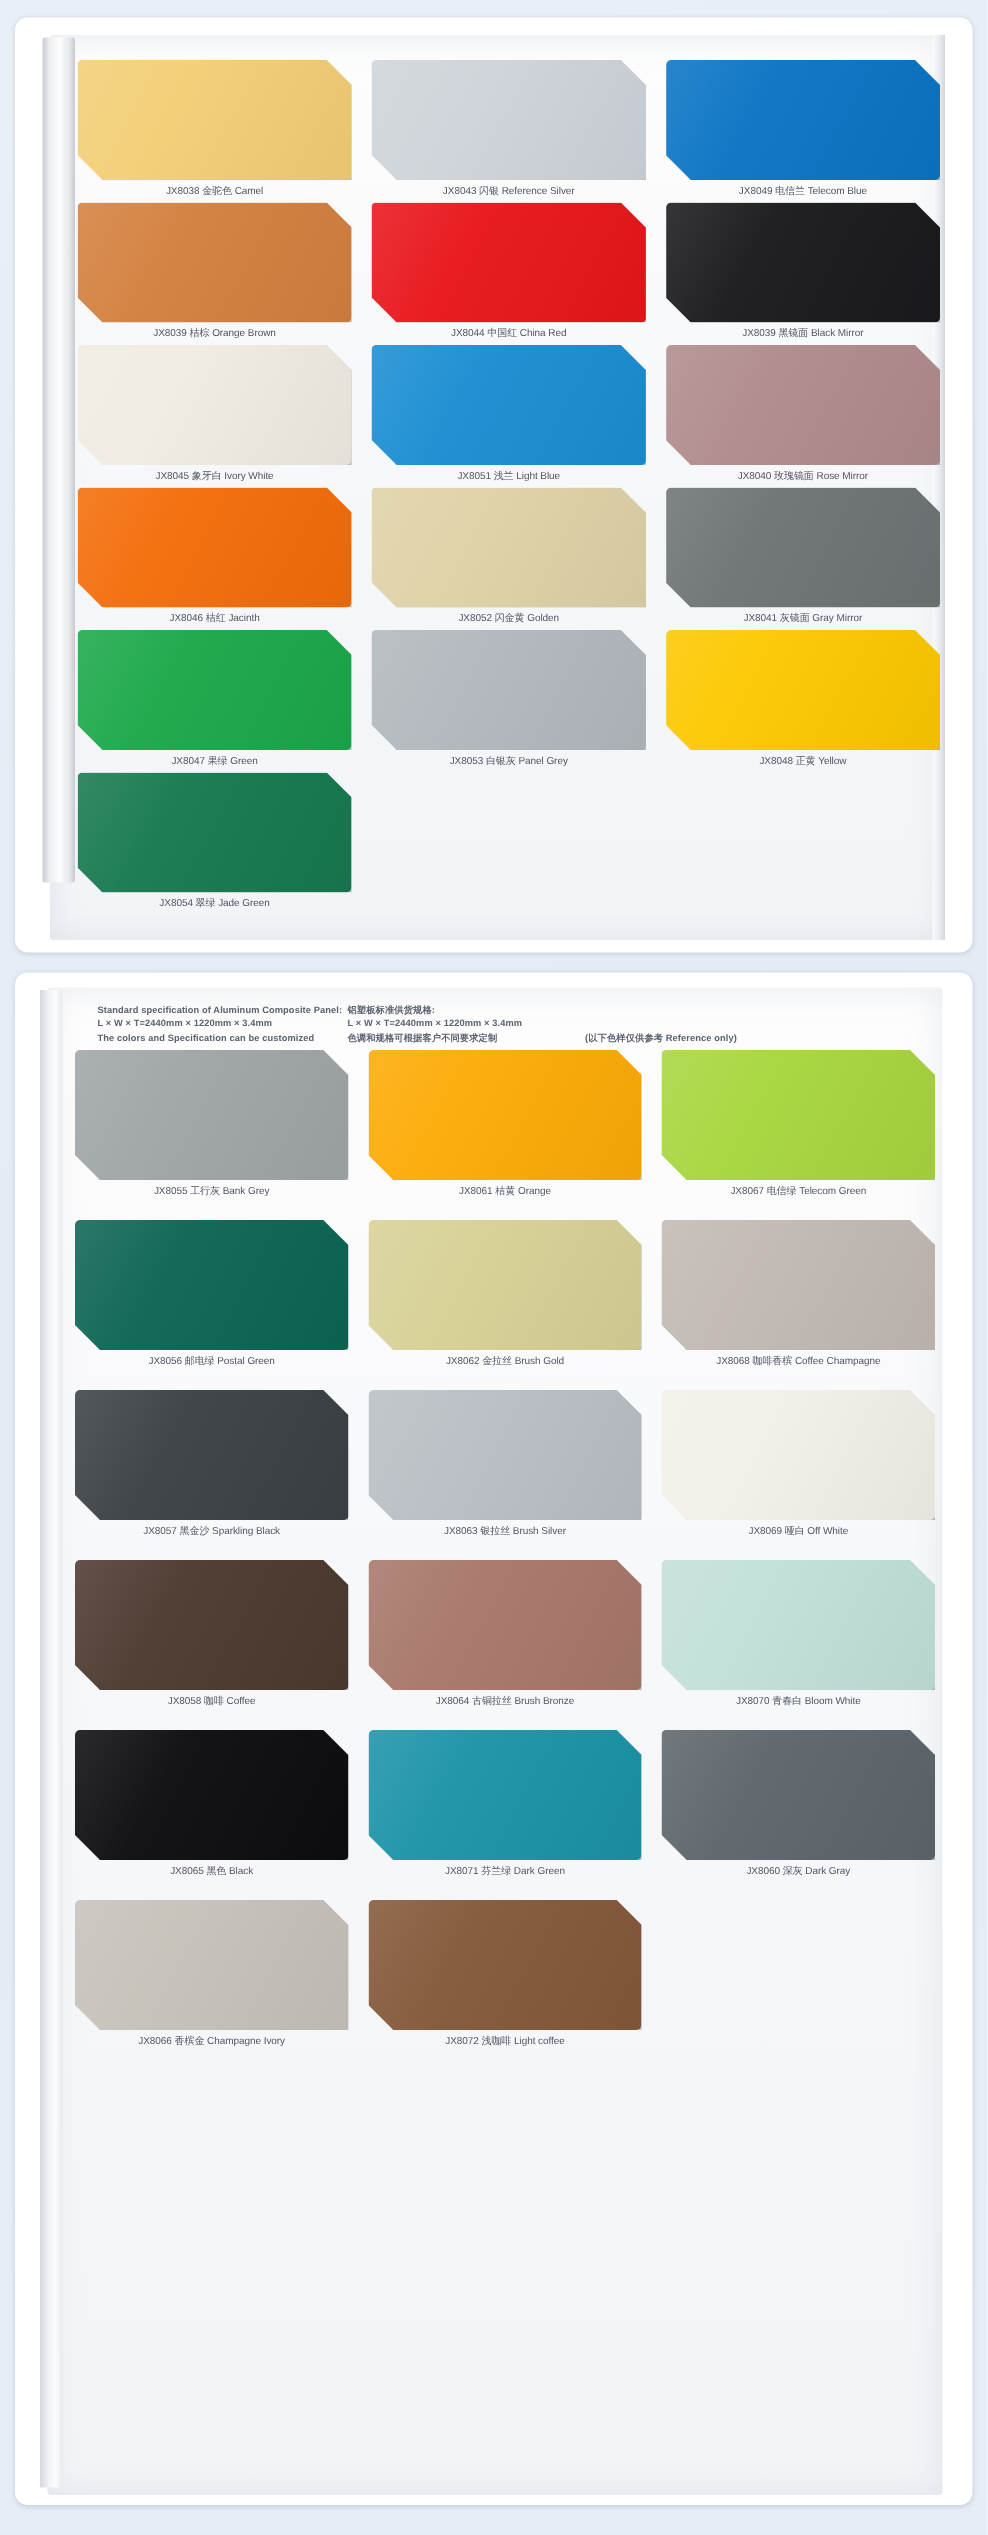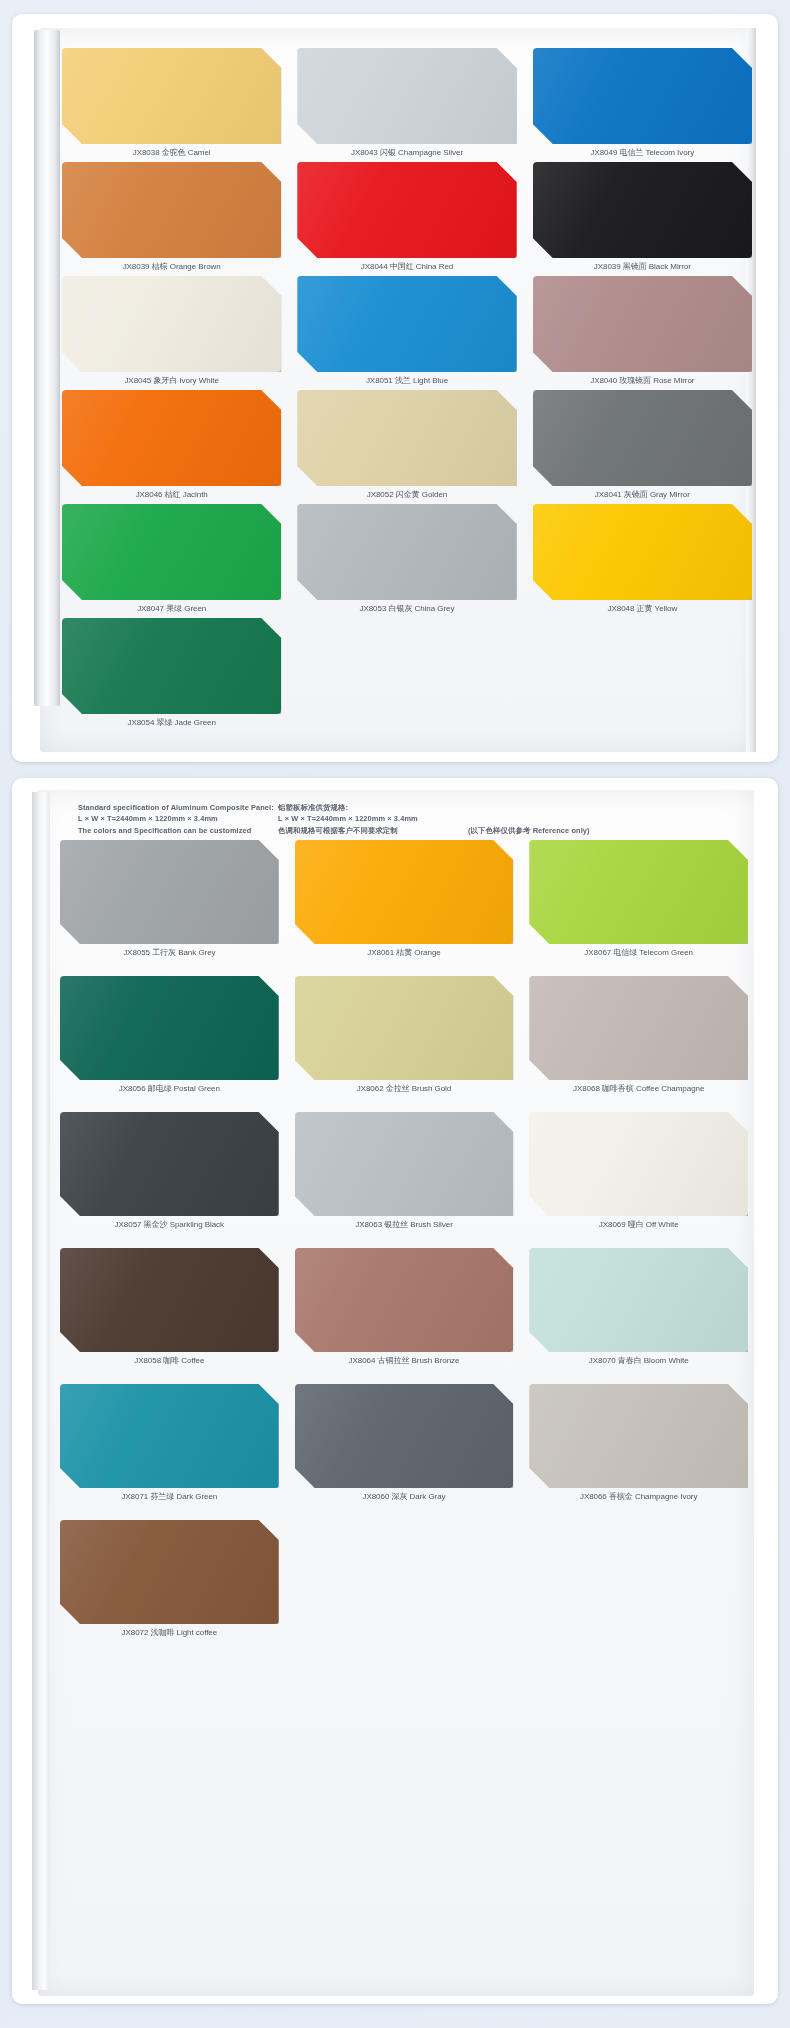--- a/index.html
+++ b/index.html
@@ -147,25 +147,25 @@
     <div class="sheet sheet-1"></div>
     <div class="spine"></div>
     <div class="page-edge-r"></div>
     <div class="grid grid-1" id="grid-1">
         <div class="cell cell-1">
           <div class="chip chip-1" style="background: rgb(243, 206, 118);"></div>
           <div class="chip-label">JX8038 金驼色 Camel</div>
         </div>
         <div class="cell cell-1">
           <div class="chip chip-1" style="background: rgb(206, 212, 217);"></div>
-          <div class="chip-label">JX8043 闪银 Champagne Silver</div>
+          <div class="chip-label">JX8043 闪银 Reference Silver</div>
         </div>
         <div class="cell cell-1">
           <div class="chip chip-1" style="background: rgb(11, 116, 196);"></div>
-          <div class="chip-label">JX8049 电信兰 Telecom Ivory</div>
+          <div class="chip-label">JX8049 电信兰 Telecom Blue</div>
         </div>
         <div class="cell cell-1">
           <div class="chip chip-1" style="background: rgb(212, 128, 63);"></div>
           <div class="chip-label">JX8039 桔棕 Orange Brown</div>
         </div>
         <div class="cell cell-1">
           <div class="chip chip-1" style="background: rgb(232, 22, 28);"></div>
           <div class="chip-label">JX8044 中国红 China Red</div>
         </div>
         <div class="cell cell-1">
@@ -195,21 +195,21 @@
         <div class="cell cell-1">
           <div class="chip chip-1" style="background: rgb(110, 115, 116);"></div>
           <div class="chip-label">JX8041 灰镜面 Gray Mirror</div>
         </div>
         <div class="cell cell-1">
           <div class="chip chip-1" style="background: rgb(28, 168, 74);"></div>
           <div class="chip-label">JX8047 果绿 Green</div>
         </div>
         <div class="cell cell-1">
           <div class="chip chip-1" style="background: rgb(178, 184, 189);"></div>
-          <div class="chip-label">JX8053 白银灰 China Grey</div>
+          <div class="chip-label">JX8053 白银灰 Panel Grey</div>
         </div>
         <div class="cell cell-1">
           <div class="chip chip-1" style="background: rgb(252, 200, 0);"></div>
           <div class="chip-label">JX8048 正黄 Yellow</div>
         </div>
         <div class="cell cell-1">
           <div class="chip chip-1" style="background: rgb(23, 121, 79);"></div>
           <div class="chip-label">JX8054 翠绿 Jade Green</div>
         </div>
       </div>
@@ -276,20 +276,24 @@
         </div>
         <div class="cell cell-2">
           <div class="chip chip-2" style="background: rgb(168, 119, 106);"></div>
           <div class="chip-label">JX8064 古铜拉丝 Brush Bronze</div>
         </div>
         <div class="cell cell-2">
           <div class="chip chip-2" style="background: rgb(194, 224, 216);"></div>
           <div class="chip-label">JX8070 青春白 Bloom White</div>
         </div>
         <div class="cell cell-2">
+          <div class="chip chip-2" style="background: rgb(13, 13, 15);"></div>
+          <div class="chip-label">JX8065 黑色 Black</div>
+        </div>
+        <div class="cell cell-2">
           <div class="chip chip-2" style="background: rgb(28, 147, 168);"></div>
           <div class="chip-label">JX8071 芬兰绿 Dark Green</div>
         </div>
         <div class="cell cell-2">
           <div class="chip chip-2" style="background: rgb(93, 102, 108);"></div>
           <div class="chip-label">JX8060 深灰 Dark Gray</div>
         </div>
         <div class="cell cell-2">
           <div class="chip chip-2" style="background: rgb(198, 194, 186);"></div>
           <div class="chip-label">JX8066 香槟金 Champagne Ivory</div>

